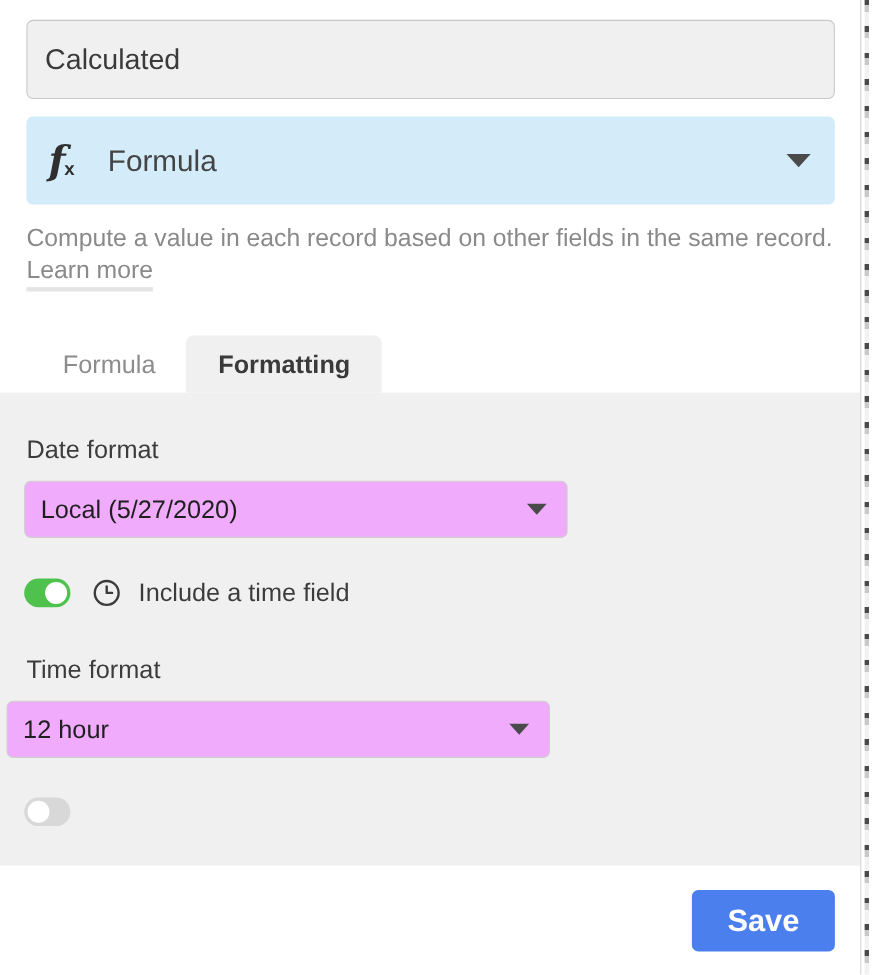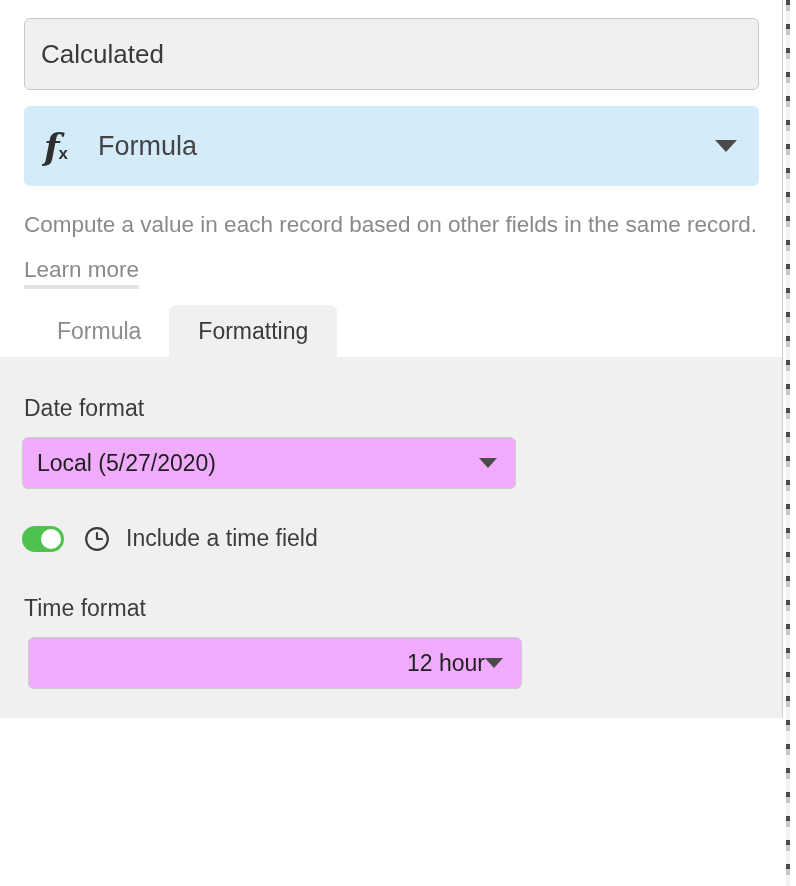--- a/index.html
+++ b/index.html
@@ -13,21 +13,21 @@
     font-family: "Liberation Sans", sans-serif;
     -webkit-font-smoothing: antialiased;
     overflow: hidden;
   }
 
   .dialog {
     position: absolute;
     left: 0;
     top: 0;
     width: 783px;
-    height: 718px;
+    height: 886px;
     background: #ffffff;
     border-right: 1px solid #d0d0d0;
     box-sizing: border-box;
     overflow: hidden;
   }
 
   .name-field {
     position: absolute;
     left: 24px;
     top: 18px;
@@ -96,21 +96,21 @@
     border-top: 12px solid #4a4a4a;
     margin-right: 6px;
   }
 
   .description {
     position: absolute;
     left: 24px;
     top: 202px;
     width: 740px;
     font-size: 22.5px;
-    line-height: 45px;
+    line-height: 29px;
     color: #8a8a8a;
   }
   .learn-more {
     color: #8a8a8a;
     text-decoration: none;
     border-bottom: 4px solid #e4e4e4;
     padding-bottom: 3px;
     cursor: pointer;
   }
 
@@ -134,20 +134,21 @@
     cursor: pointer;
     box-sizing: border-box;
   }
   .tab.first { margin-left: 37px; padding: 0 20px; }
   .tab.active {
     background: #f0f0f0;
     color: #3a3a3a;
     border-radius: 7px 7px 0 0;
     padding: 0 29px;
     margin-left: 8px;
+    font-weight: bold;
   }
 
   
   .panel {
     position: absolute;
     left: 0;
     top: 357px;
     width: 783px;
     height: 430px;
     background: #f0f0f0;
@@ -169,21 +170,21 @@
     box-sizing: border-box;
     background: #f0abfc;
     border: 1px solid #cdcdcd;
     border-radius: 6px;
     display: flex;
     align-items: center;
     padding: 0 14px;
     cursor: pointer;
   }
   .select-date { left: 22px; top: 80px; }
-  .select-time { left: 28px; top: 280px; text-align: right; }
+  .select-time { left: 6px; top: 280px; }
   .select-value {
     flex: 1;
     font-size: 23px;
     color: #1f1f1f;
   }
   .select-caret {
     width: 0;
     height: 0;
     border-left: 9px solid transparent;
     border-right: 9px solid transparent;

